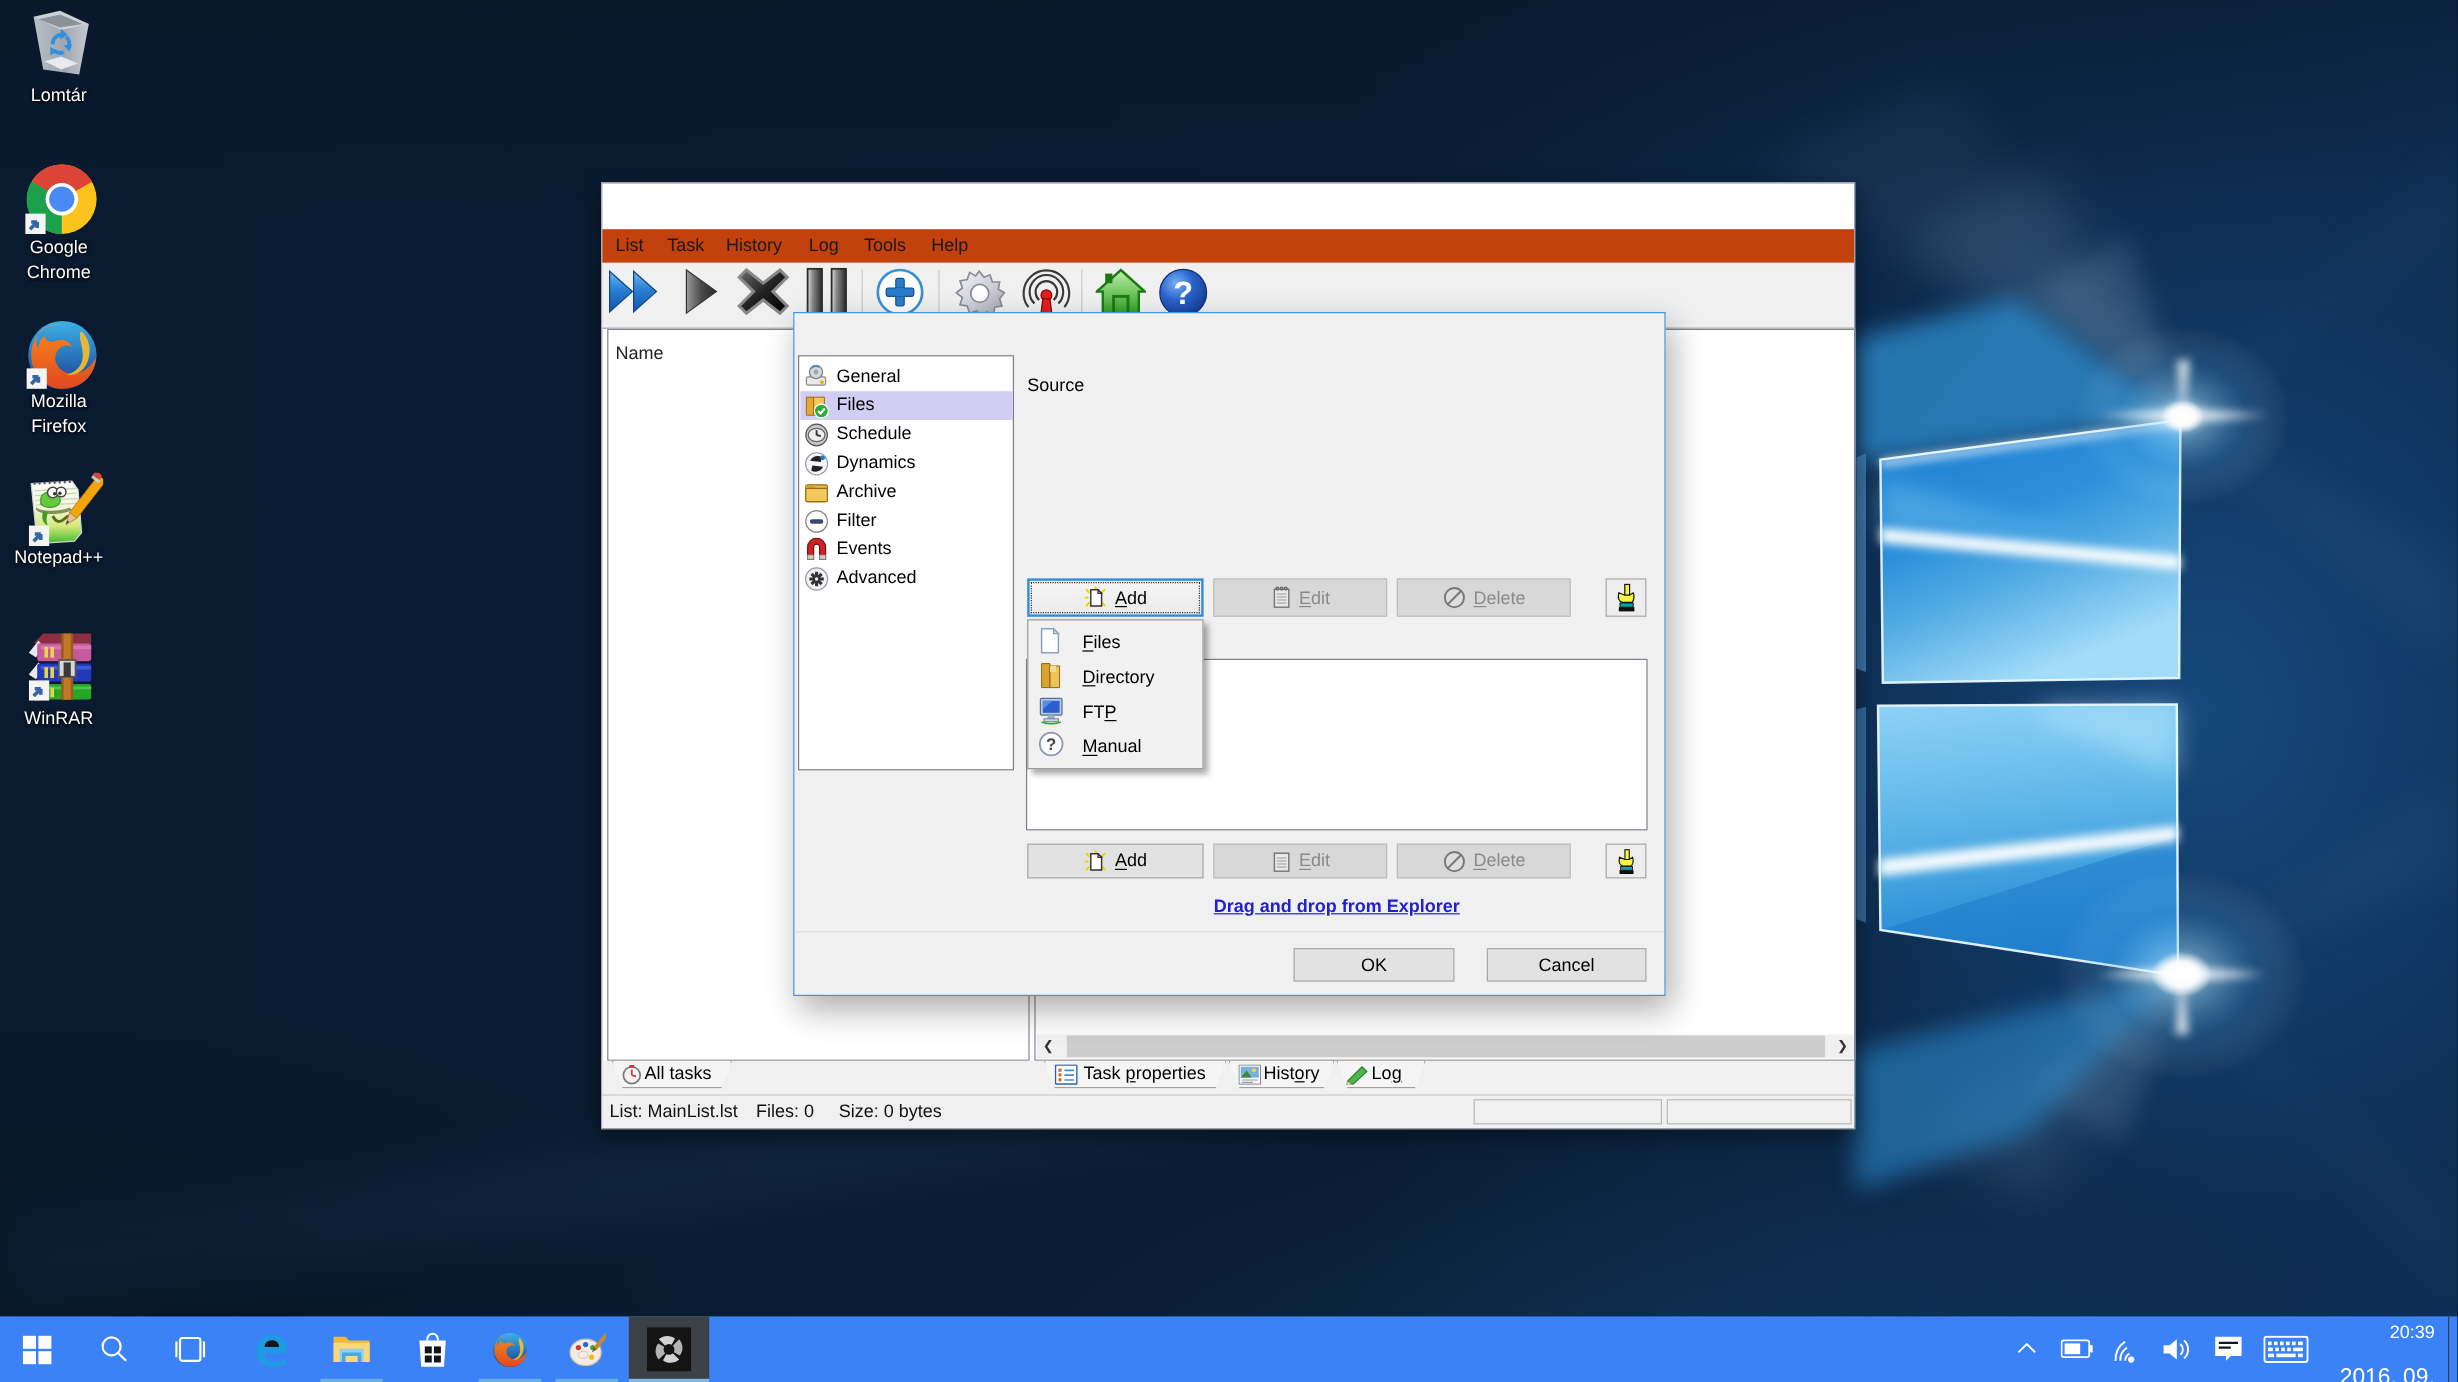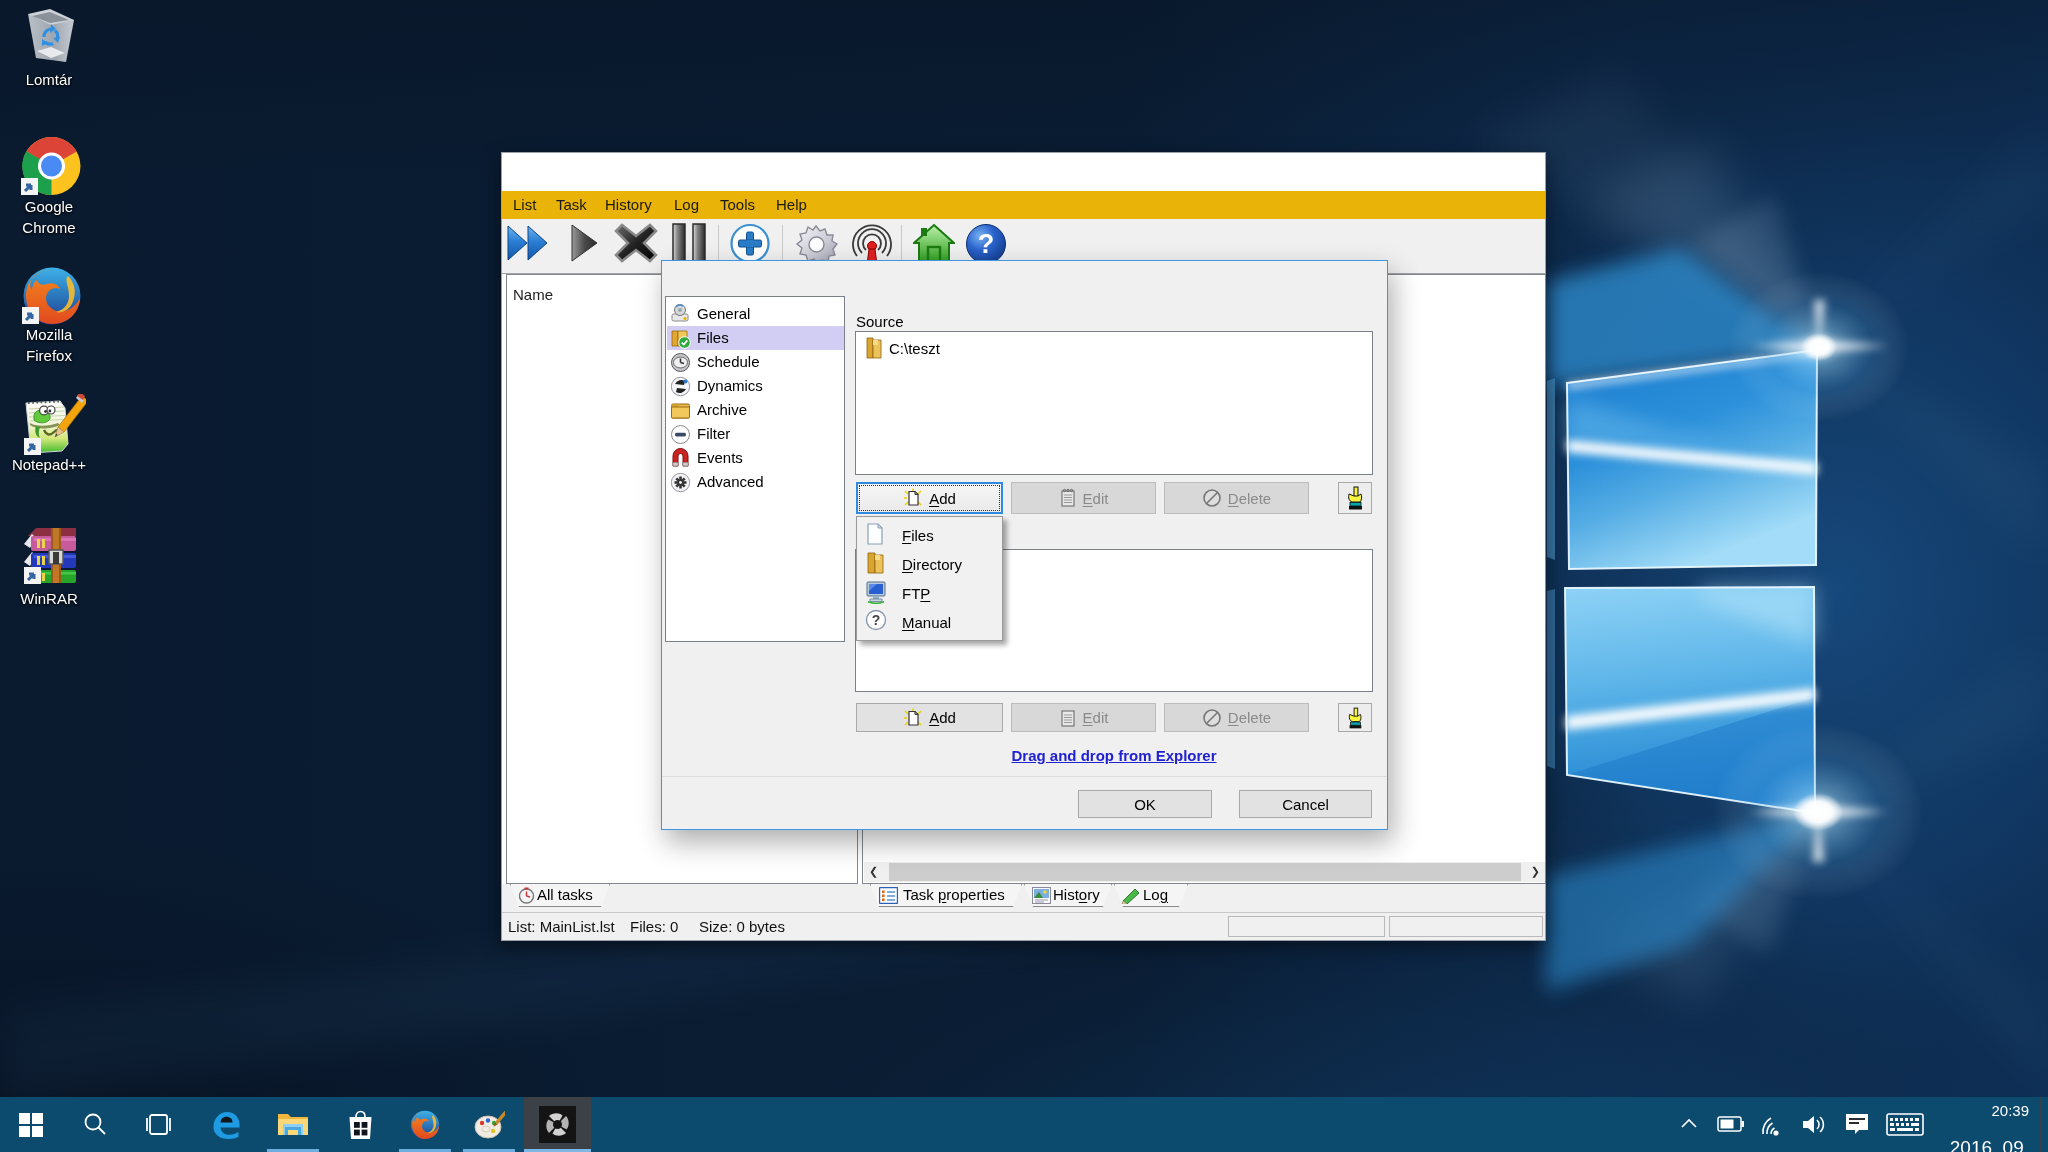--- a/index.html
+++ b/index.html
@@ -7,21 +7,21 @@
   body { position:relative; background:#0a1626; }
   .abs { position:absolute; }
   
   .dlabel { position:absolute; color:#fff; font-size:15px; text-align:center; width:110px;
             text-shadow:0 1px 2px rgba(0,0,0,.95), 0 0 3px rgba(0,0,0,.8); line-height:21px; }
   
   #win { left:501px; top:152px; width:1045px; height:789px; background:#fff;
          border:1px solid #9aa0a8; box-shadow:0 6px 18px rgba(0,0,0,.45); }
   #win .titlebar { position:absolute; left:0; top:0; width:100%; height:38px; background:#fff; }
   #win .title { position:absolute; left:36px; top:11px; font-size:15px; color:#8c8c8c; }
-  #win .menubar { position:absolute; left:0; top:38px; width:100%; height:28px; background:#eab308; }
+  #win .menubar { position:absolute; left:0; top:38px; width:100%; height:28px; background:#c2410c; }
   #win .menubar span { position:absolute; top:5px; font-size:15px; color:#1a1a1a; }
   #win .toolbar { position:absolute; left:0; top:66px; width:100%; height:55px; background:#f0f0f0;
                   border-bottom:1px solid #a3a3a3; }
   .tsep { position:absolute; top:6px; width:1px; height:40px; background:#c9c9c9; }
   
   #lpane { left:4px; top:121px; width:352px; height:610px; background:#fff; border:1px solid #828790; }
   #rpane { left:360px; top:121px; width:684px; height:610px; background:#fff; border:1px solid #828790; }
   #tabrow { left:0px; top:731px; width:1043px; height:28px; background:#f0f0f0; }
   #statusbar { left:0px; top:759px; width:1043px; height:28px; background:#f0f0f0; border-top:1px solid #c8c8c8;
                font-size:15px; color:#111; }
@@ -32,21 +32,21 @@
   #dlg { left:661px; top:260px; width:727px; height:570px; background:#f0f0f0;
          border:1px solid #3e96e0; box-shadow:5px 12px 26px rgba(0,0,0,.32); }
   #dlg .dtitle { position:absolute; left:0; top:0; width:100%; height:35px; background:#fff; }
   #dlg .dtitle span { position:absolute; left:11px; top:9px; font-size:15px; color:#111; }
   .lbox { position:absolute; background:#fff; border:1px solid #7b7f87; }
   .btn  { position:absolute; background:#e2e2e2; border:1px solid #a9a9a9; font-size:15px; color:#000;
           display:flex; align-items:center; justify-content:center; gap:6px; }
   .btn.dis { background:#d8d8d8; border-color:#bcbcbc; color:#8a8a8a; }
   .u { text-decoration:underline; text-underline-offset:2px; }
   
-  #taskbar { left:0; bottom:0; width:2048px; height:55px; background:#0c4a6e; }
+  #taskbar { left:0; bottom:0; width:2048px; height:55px; background:#3b82f6; }
   .runline { position:absolute; bottom:0; height:3px; background:#6caede; }
   .tray { position:absolute; top:0; height:55px; color:#fff; }
 </style>
 </head>
 <body>
 
 <svg class="abs" width="2048" height="1152" viewBox="0 0 2048 1152" style="left:0;top:0">
   <defs>
     <linearGradient id="gBase" x1="0" y1="0" x2="1" y2="0">
       <stop offset="0%" stop-color="#0a1b30"></stop>
@@ -514,28 +514,20 @@
             <line x1="4.5" y1="10.5" x2="16.5" y2="10.5"></line>
             <line x1="6.3" y1="6.3" x2="14.7" y2="14.7"></line>
             <line x1="14.7" y1="6.3" x2="6.3" y2="14.7"></line>
           </g>
       </g>
       <circle cx="10.5" cy="10.5" r="1.4" fill="#f2f2f4"></circle>
     </svg>
     <span class="abs" style="left:31px;top:176px">Advanced</span>
   </div>
   <span class="abs" style="left:194px;top:52px;font-size:15px;color:#000">Source</span>
-  <div class="lbox" style="left:193px;top:70px;width:518px;height:144px" id="srclist">
-    <svg class="abs" style="left:9px;top:4px" width="18" height="24" viewBox="0 0 18 24">
-      <path d="M2 2 L8 2 L8 22 L2 22 Z" fill="#d9a52f" stroke="#8a6210" stroke-width="0.8"></path>
-      <path d="M8 4 L16 4 L16 22 L8 22 Z" fill="#eec25a" stroke="#8a6210" stroke-width="0.8"></path>
-      <path d="M8 4 L13 4 L13 9 L8 9 Z" fill="#f7da8a"></path>
-    </svg>
-    <span class="abs" style="left:33px;top:8px;font-size:15px">C:\teszt</span>
-  </div>
   <div class="lbox" style="left:193px;top:288px;width:518px;height:143px"></div>
 
   <div class="btn" style="left:194px;top:221px;width:147px;height:32px;border:2px solid #2f8be0;background:linear-gradient(#f6f6f6,#eaeaea)">
     <div class="abs" style="left:1px;top:1px;right:1px;bottom:1px;border:1px dotted #333"></div>
     <svg width="20" height="20" viewBox="0 0 20 20">
       <g stroke="#e8d400" stroke-width="1.6">
           <line x1="2" y1="3" x2="5" y2="6"></line>
           <line x1="10" y1="0.5" x2="10" y2="4"></line>
           <line x1="18" y1="3" x2="15" y2="6"></line>
           <line x1="1" y1="10" x2="4" y2="10"></line>

